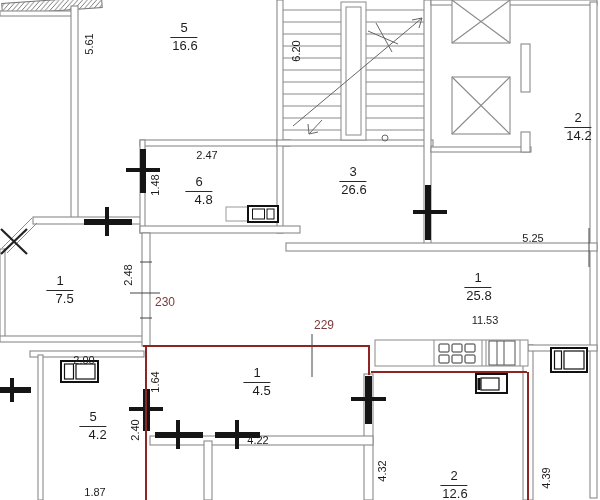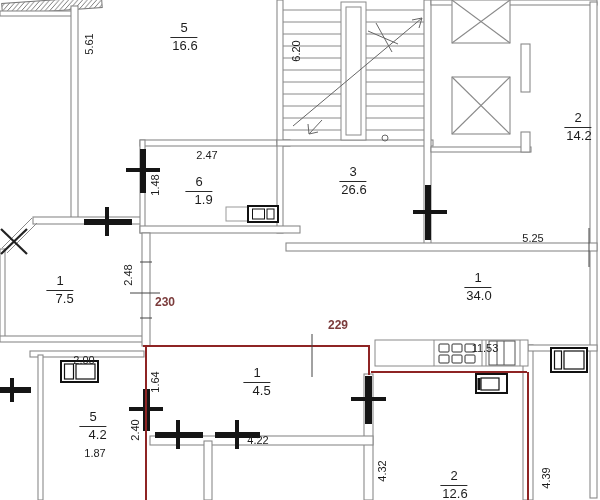--- a/index.html
+++ b/index.html
@@ -9,21 +9,21 @@
   .gw{fill:#fff;stroke:var(--wall-gray,#8a8a8a);stroke-width:1.1;}
   .thin{stroke:var(--wall-gray,#8a8a8a);fill:none;stroke-width:1;}
   .blk{fill:var(--marker,#151515);}
   .redwall{stroke:var(--wall-red,#8e2424);stroke-width:2;fill:none;}
   .room-label{position:absolute;transform:translateX(-50%);text-align:center;
               color:#1c1c1c;font-size:13px;line-height:1.15;}
   .room-label .num{display:inline-block;border-bottom:1.3px solid #2a2a2a;padding:0 10px 1px;}
   .room-label .area{display:block;padding-top:1px;text-align:right;}
   .dim{position:absolute;transform:translate(-50%,-50%);font-size:11px;color:#1c1c1c;white-space:nowrap;}
   .dim.rot{transform:translate(-50%,-50%) rotate(-90deg);}
-  .unit-label{position:absolute;font-size:12px;color:var(--label-red,#7b3b3b);font-weight:bold;}
+  .unit-label{position:absolute;font-size:12px;color:var(--label-red,#7b3b3b);}
 </style>
 </head>
 <body>
 
 <div class="stage">
 
 <svg width="600" height="500" viewBox="0 0 600 500">
   <defs>
     <pattern id="hatch" width="5" height="5" patternUnits="userSpaceOnUse">
       <path d="M0,5 L5,0" stroke="#666" stroke-width="0.9"></path>
@@ -198,37 +198,37 @@
     <line x1="140" y1="318" x2="152" y2="318"></line>
   </g>
 </svg>
 
 <div class="room-label" style="left:184px;top:21px">
   <span class="num">5</span>
   <span class="area">16.6</span>
 </div>
 <div class="room-label" style="left:199px;top:175px">
   <span class="num">6</span>
-  <span class="area">1.9</span>
+  <span class="area">4.8</span>
 </div>
 <div class="room-label" style="left:353px;top:165px">
   <span class="num">3</span>
   <span class="area">26.6</span>
 </div>
 <div class="room-label" style="left:578px;top:111px">
   <span class="num">2</span>
   <span class="area">14.2</span>
 </div>
 <div class="room-label" style="left:60px;top:274px">
   <span class="num">1</span>
   <span class="area">7.5</span>
 </div>
 <div class="room-label" style="left:478px;top:271px">
   <span class="num">1</span>
-  <span class="area">34.0</span>
+  <span class="area">25.8</span>
 </div>
 <div class="room-label" style="left:93px;top:410px">
   <span class="num">5</span>
   <span class="area">4.2</span>
 </div>
 <div class="room-label" style="left:257px;top:366px">
   <span class="num">1</span>
   <span class="area">4.5</span>
 </div>
 <div class="room-label" style="left:454px;top:469px">
@@ -236,24 +236,24 @@
   <span class="area">12.6</span>
 </div>
 
 <div class="dim rot" style="left:89px;top:44px">5.61</div>
 <div class="dim rot" style="left:296px;top:51px">6.20</div>
 <div class="dim" style="left:207px;top:155px">2.47</div>
 <div class="dim rot" style="left:155px;top:185px">1.48</div>
 <div class="dim rot" style="left:128px;top:275px">2.48</div>
 <div class="dim" style="left:533px;top:238px">5.25</div>
 <div class="dim" style="left:84px;top:360px">2.00</div>
-<div class="dim" style="left:485px;top:348px">11.53</div>
+<div class="dim" style="left:485px;top:320px">11.53</div>
 <div class="dim rot" style="left:155px;top:382px">1.64</div>
 <div class="dim rot" style="left:135px;top:430px">2.40</div>
 <div class="dim" style="left:258px;top:440px">4.22</div>
-<div class="dim" style="left:95px;top:453px">1.87</div>
+<div class="dim" style="left:95px;top:492px">1.87</div>
 <div class="dim rot" style="left:382px;top:471px">4.32</div>
 <div class="dim rot" style="left:546px;top:478px">4.39</div>
 
 <div class="unit-label" style="left:155px;top:295px">230</div>
-<div class="unit-label" style="left:328px;top:318px">229</div>
+<div class="unit-label" style="left:314px;top:318px">229</div>
 
 </div>
 
 </body></html>

